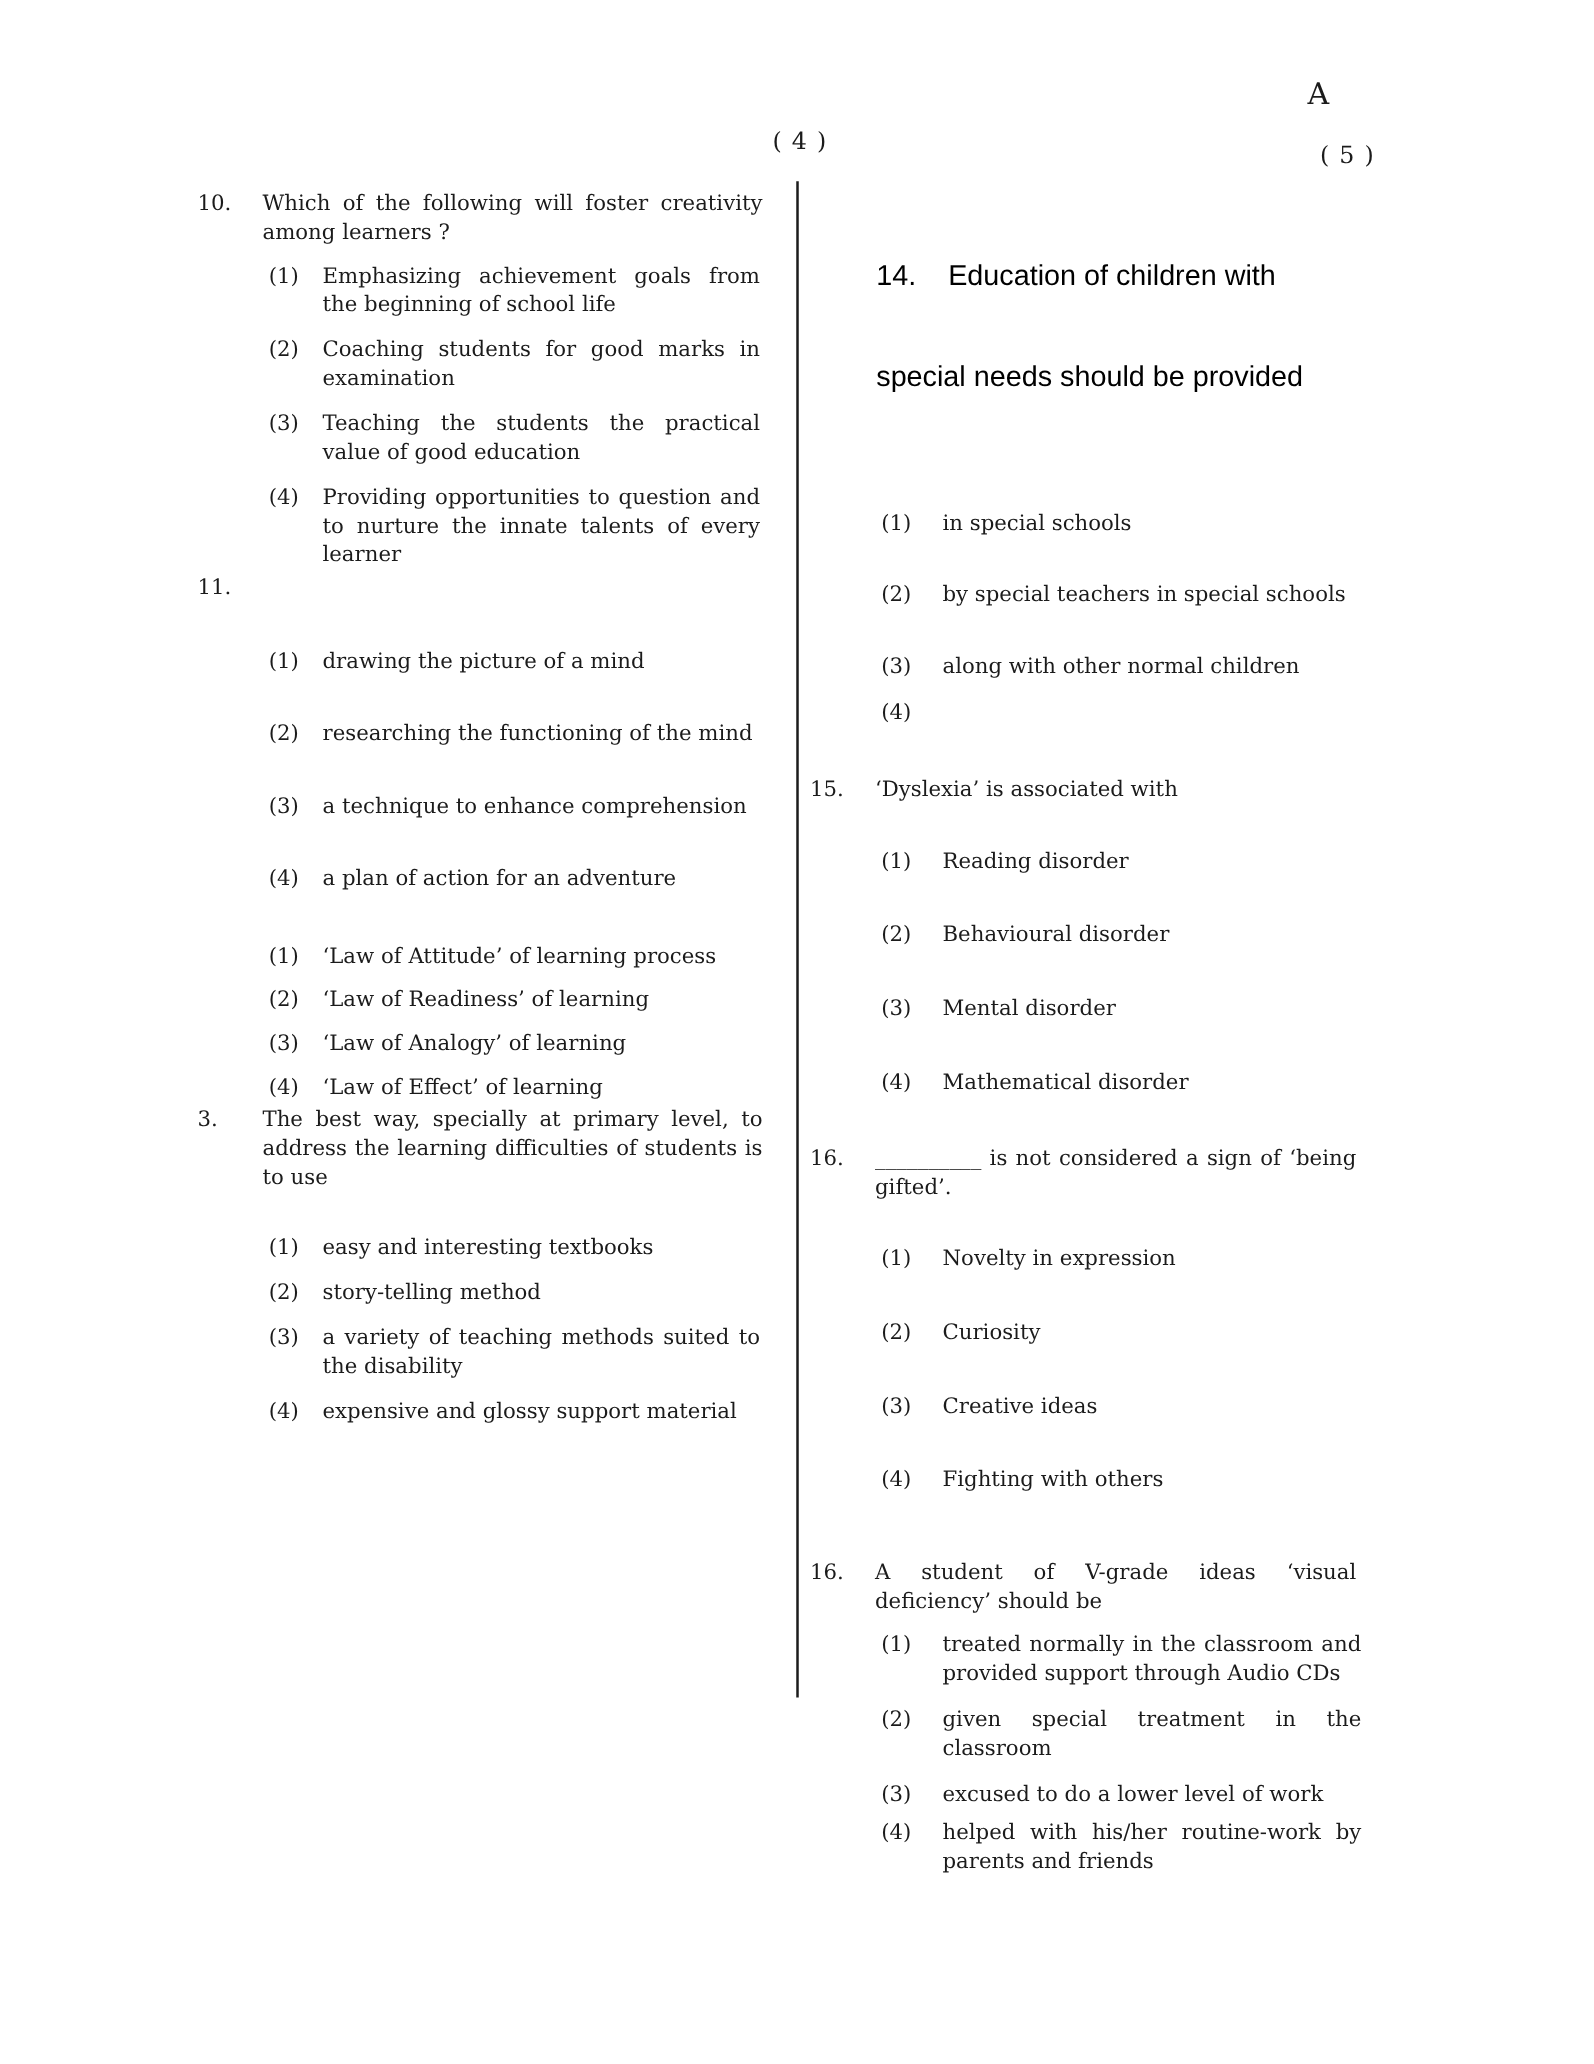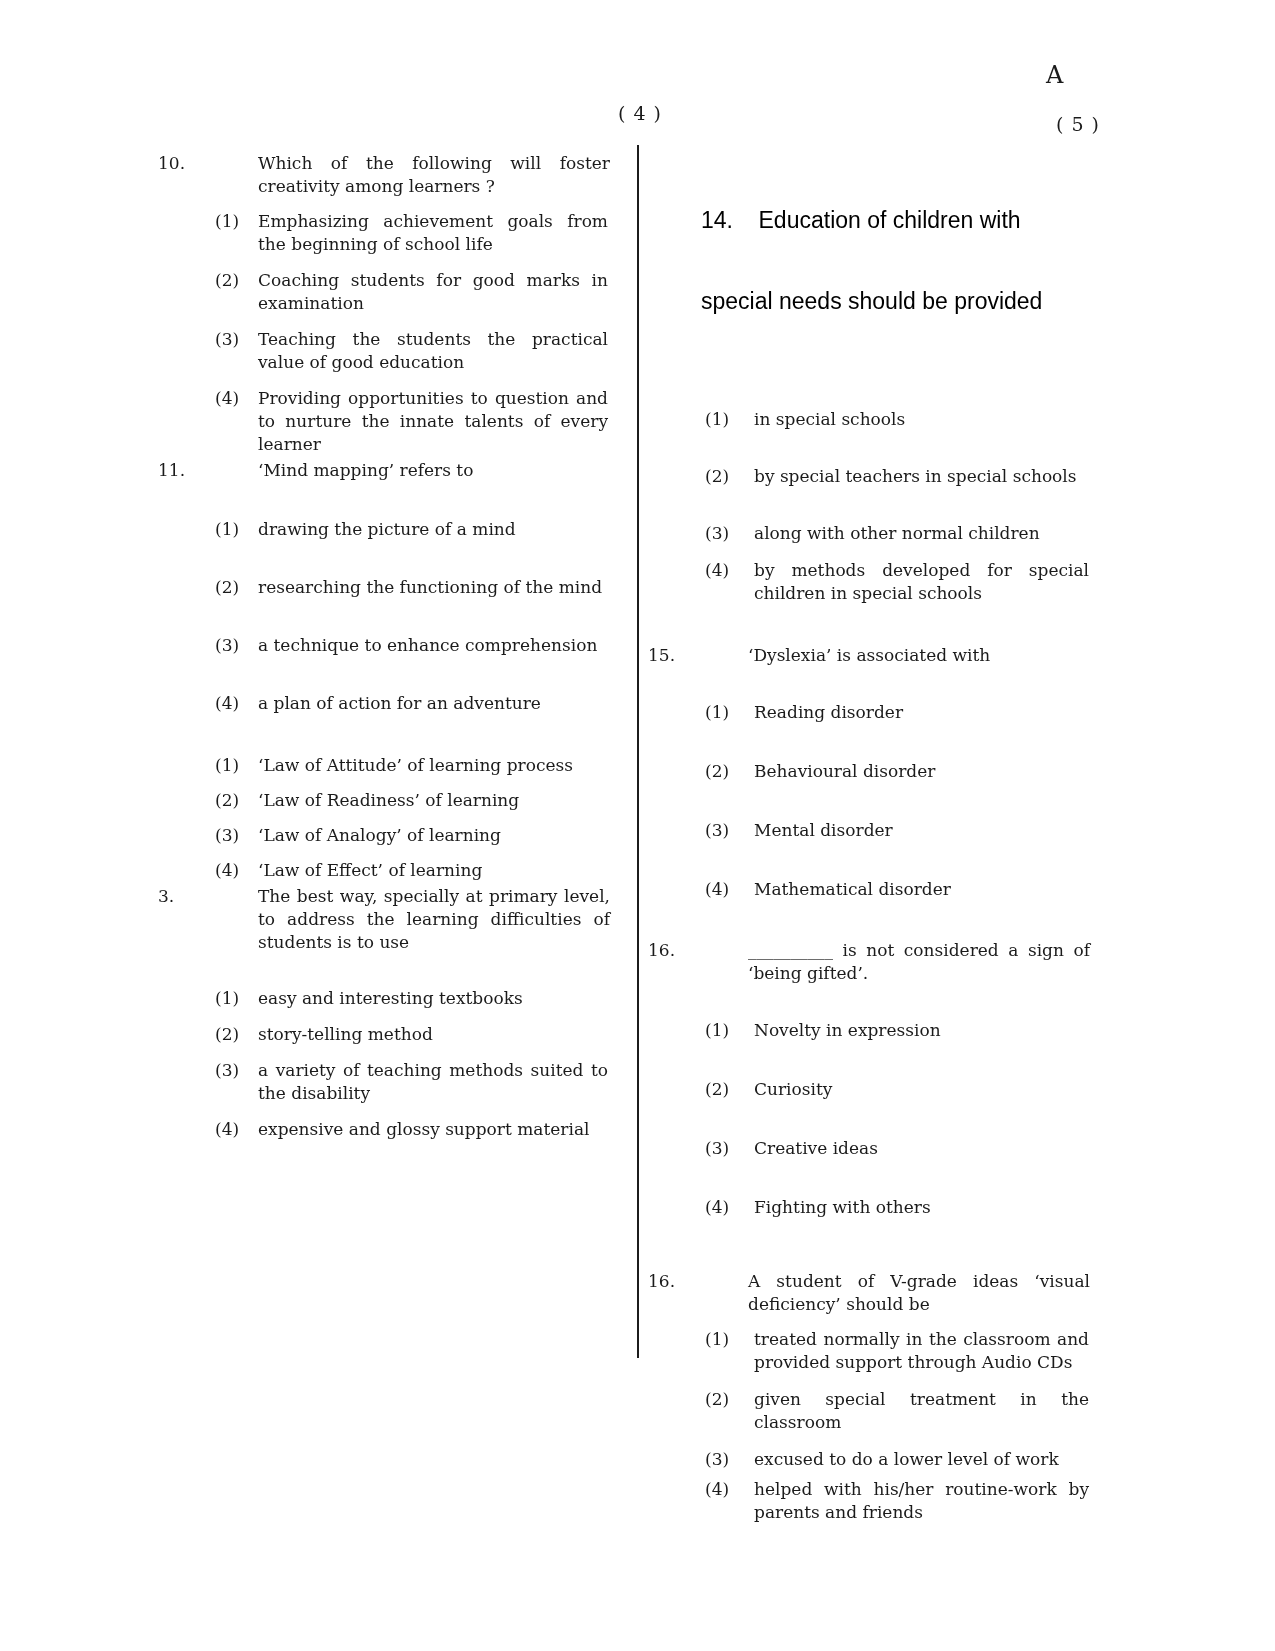--- a/index.html
+++ b/index.html
@@ -13,21 +13,21 @@
   }
   .hdr-a{position:absolute;left:1046px;top:62px;font-size:24px;line-height:26px;}
   .pg-left{position:absolute;left:618px;top:102px;font-size:19px;letter-spacing:1px;}
   .pg-right{position:absolute;left:1056px;top:113px;font-size:19px;letter-spacing:1px;}
   .divider{position:absolute;left:637px;top:145px;width:2px;height:1213px;background:#1c1c1c;}
 
   .col{position:absolute;font-size:17px;line-height:23px;}
   .col-left{left:158px;top:152px;width:452px;}
   .col-right{left:648px;top:153px;width:442px;}
 
-  .q{display:flex;align-items:flex-start;gap:48px;}
+  .q{display:flex;align-items:flex-start;}
   .q-num{flex:0 0 52px;}
   .q-text{text-align:justify;}
   .col-left .q-text{width:400px;}
   .col-right .q-text{width:385px;}
 
   .opts{margin-left:57px;}
   .opt{display:flex;align-items:flex-start;}
   .opt-m{flex:0 0 43px;}
   .col-right .opt-m{flex:0 0 49px;}
   .opt-t{text-align:justify;}
@@ -83,21 +83,20 @@
         <div class="opt">
           <span class="opt-m">(4)</span>
           <div class="opt-t">Providing opportunities to question and to nurture the innate talents of every learner</div>
         </div>
       </div>
     </section>
 
     <section style="margin-top:3px;">
       <div class="q">
         <span class="q-num">11.</span>
-        <div class="q-text">‘Mind mapping’ refers to</div>
       </div>
       <div class="opts g35" style="margin-top:36px;">
         <div class="opt">
           <span class="opt-m">(1)</span>
           <div class="opt-t">drawing the picture of a mind</div>
         </div>
         <div class="opt">
           <span class="opt-m">(2)</span>
           <div class="opt-t">researching the functioning of the mind</div>
         </div>
@@ -175,21 +174,20 @@
         <div class="opt">
           <span class="opt-m">(2)</span>
           <div class="opt-t">by special teachers in special schools</div>
         </div>
         <div class="opt">
           <span class="opt-m">(3)</span>
           <div class="opt-t">along with other normal children</div>
         </div>
         <div class="opt" style="margin-top:14px;">
           <span class="opt-m">(4)</span>
-          <div class="opt-t">by methods developed for special children in special schools</div>
         </div>
       </div>
     </section>
 
     <section style="margin-top:39px;">
       <div class="q">
         <span class="q-num">15.</span>
         <div class="q-text">‘Dyslexia’ is associated with</div>
       </div>
       <div class="opts g36" style="margin-top:34px;">

